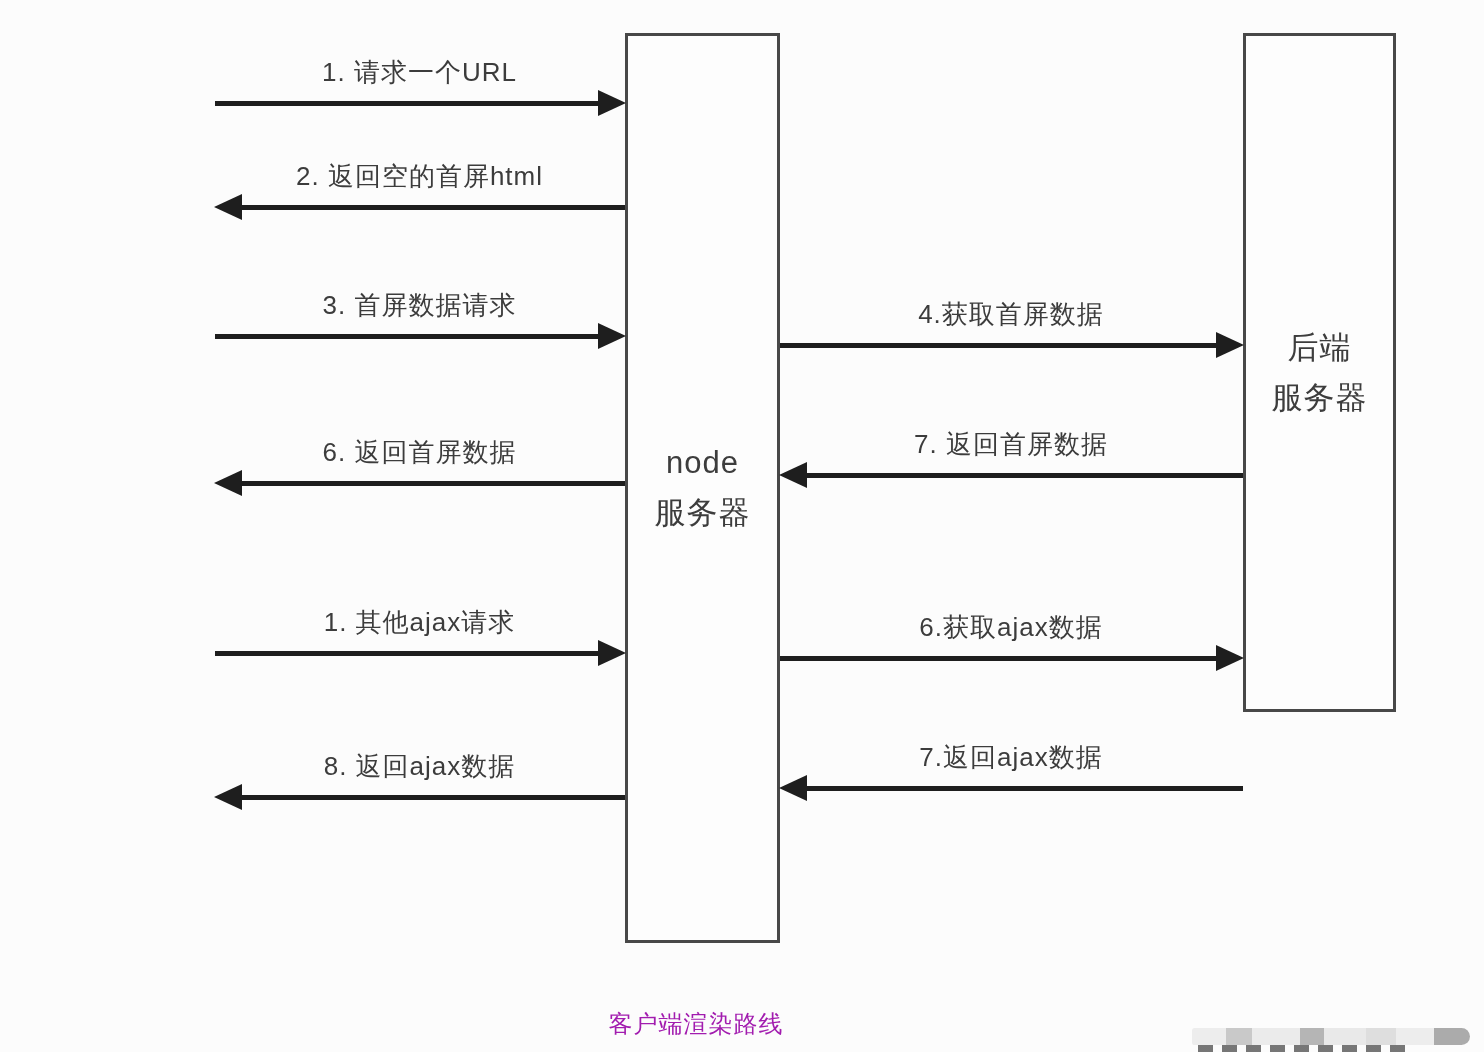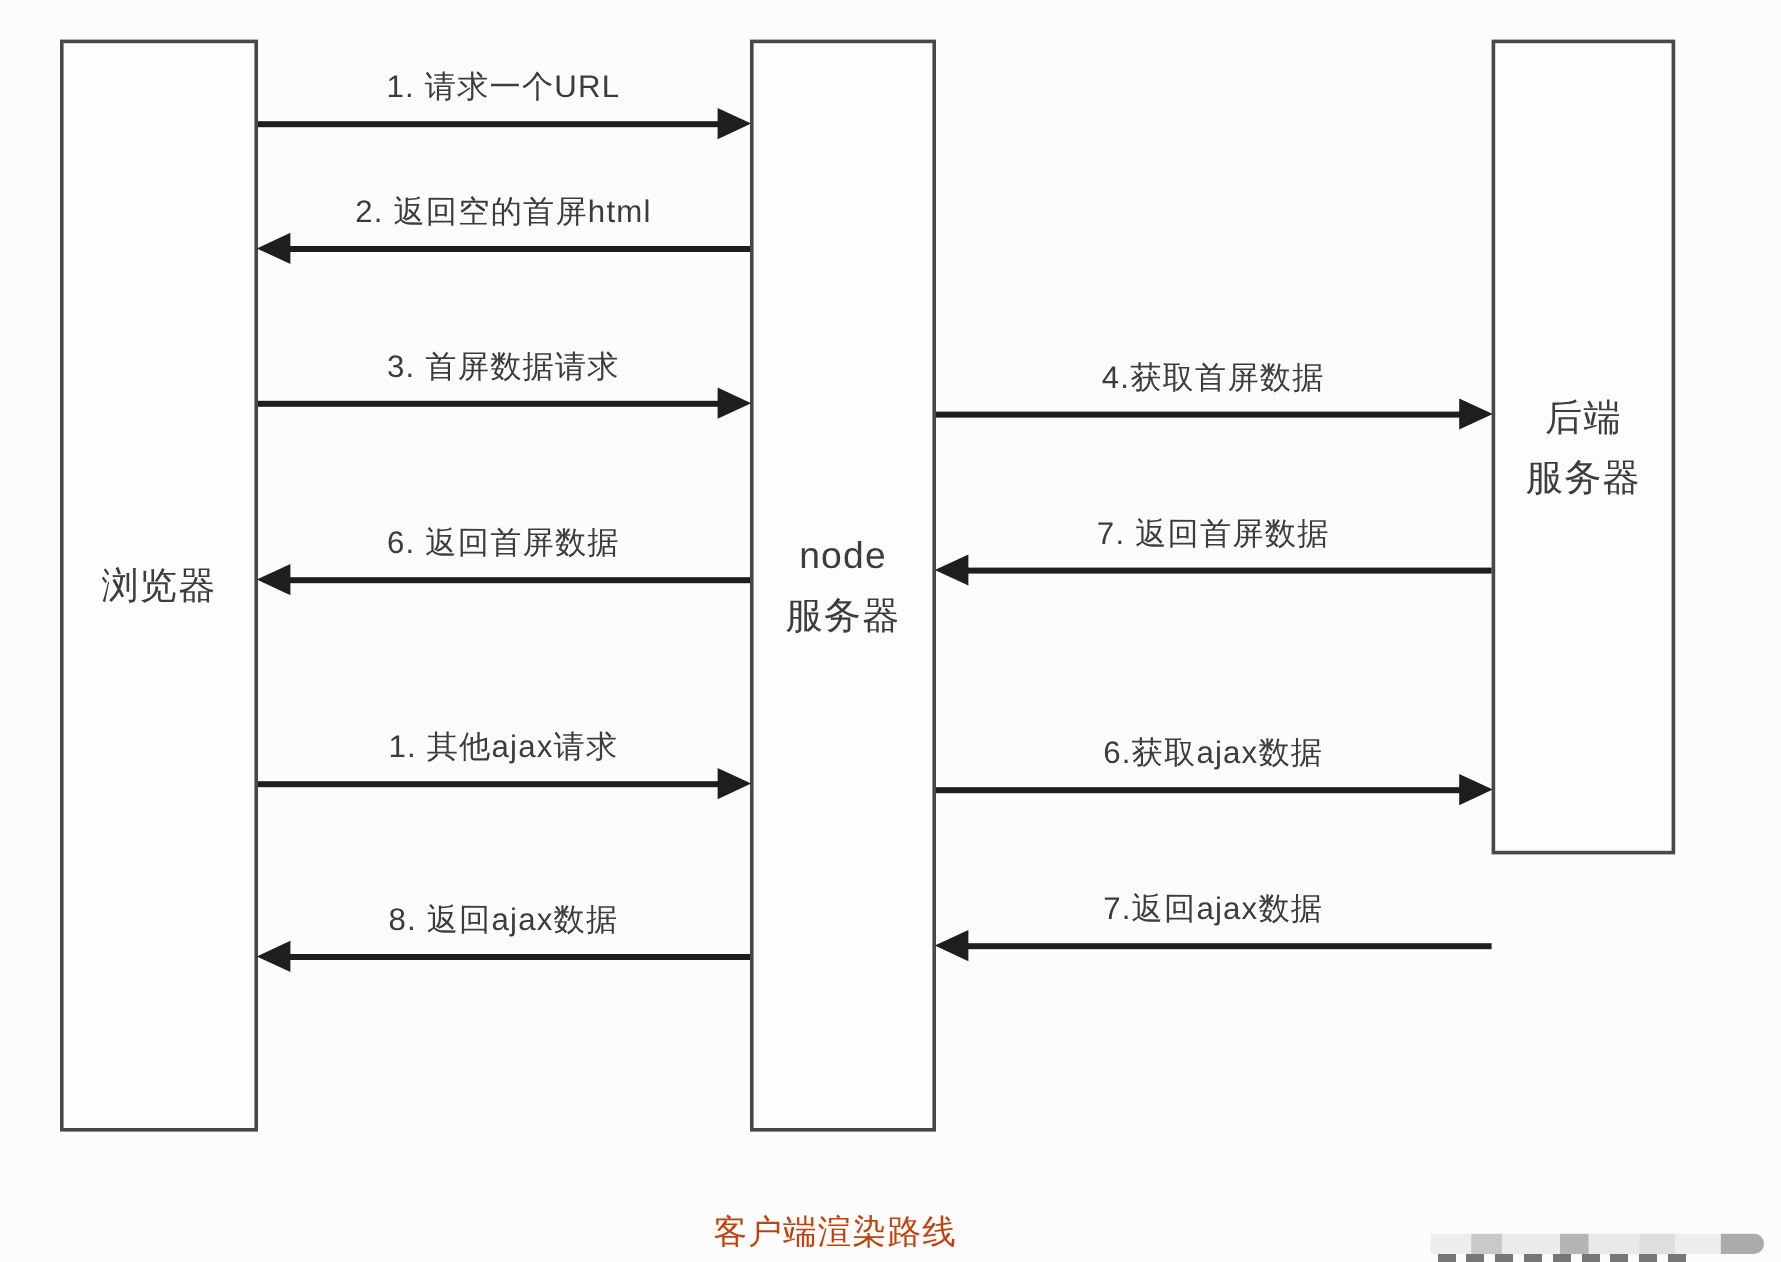--- a/index.html
+++ b/index.html
@@ -77,22 +77,22 @@
   .a7  { top: 653px; }
   .a6b { top: 658px; }
   .a8  { top: 797px; }
   .a7b { top: 788px; }
 
   
   .caption {
     position: absolute;
     left: 546px; top: 1008px; width: 300px;
     text-align: center;
-    font-size: 28px;
-    color: #c2410c;
+    font-size: 24px;
+    color: #a21caf;
     letter-spacing: 1px;
   }
 
   
   .watermark { position: absolute; right: 14px; bottom: 0; width: 278px; height: 24px; }
   .wm-blocks {
     position: absolute; top: 0; left: 0; right: 0; height: 17px;
     display: flex; overflow: hidden;
     border-radius: 3px 10px 10px 3px;
   }
@@ -110,23 +110,20 @@
     background: repeating-linear-gradient(90deg,
       #5f5f5f 0px, #5f5f5f 15px, rgba(0,0,0,0) 15px, rgba(0,0,0,0) 24px);
     opacity: 0.85;
   }
 </style>
 </head>
 <body>
 
 <div class="frame">
 
-  <div class="box box-browser">
-    <div class="box-label">浏览器</div>
-  </div>
 
   <div class="box box-node">
     <div class="box-label"><span>node</span><br><span>服务器</span></div>
   </div>
 
   <div class="box box-backend">
     <div class="box-label"><span>后端</span><br><span>服务器</span></div>
   </div>
 
   <div class="arrow span-left a1 dir-right">

